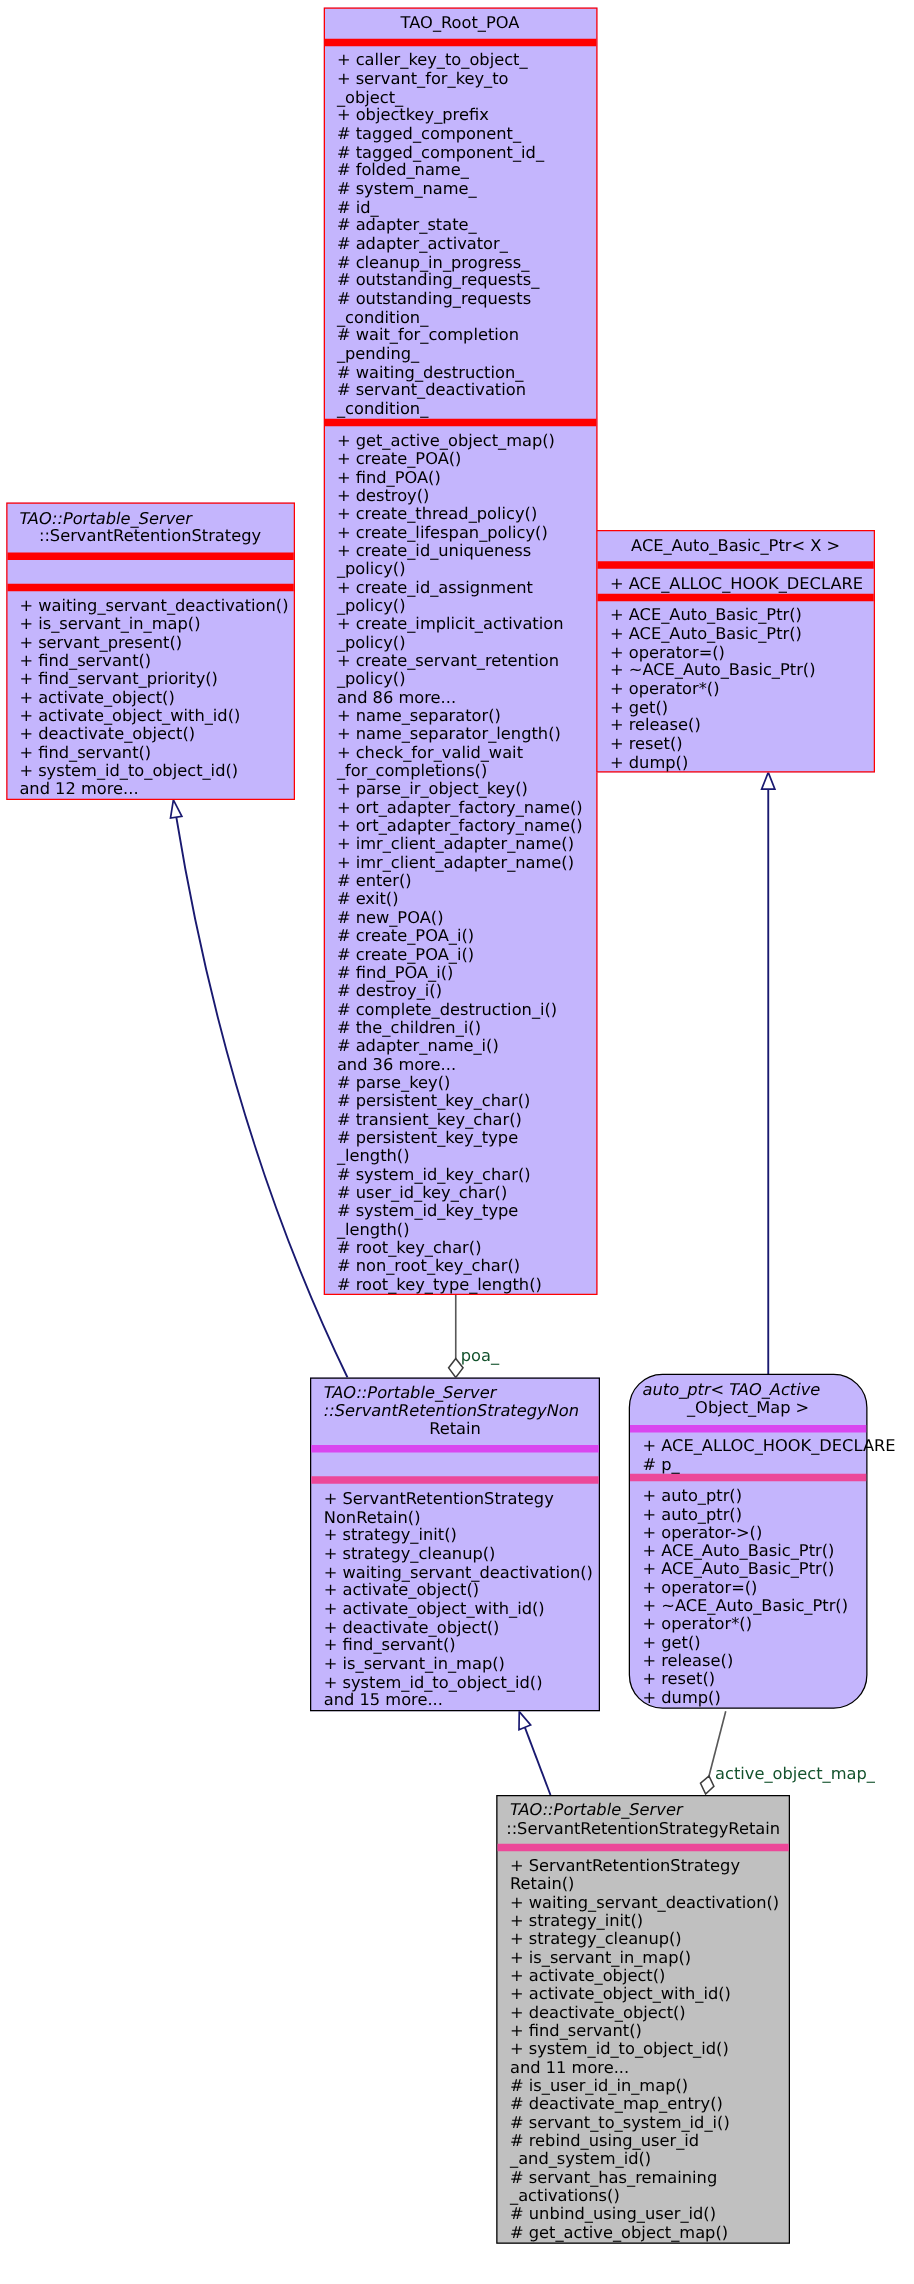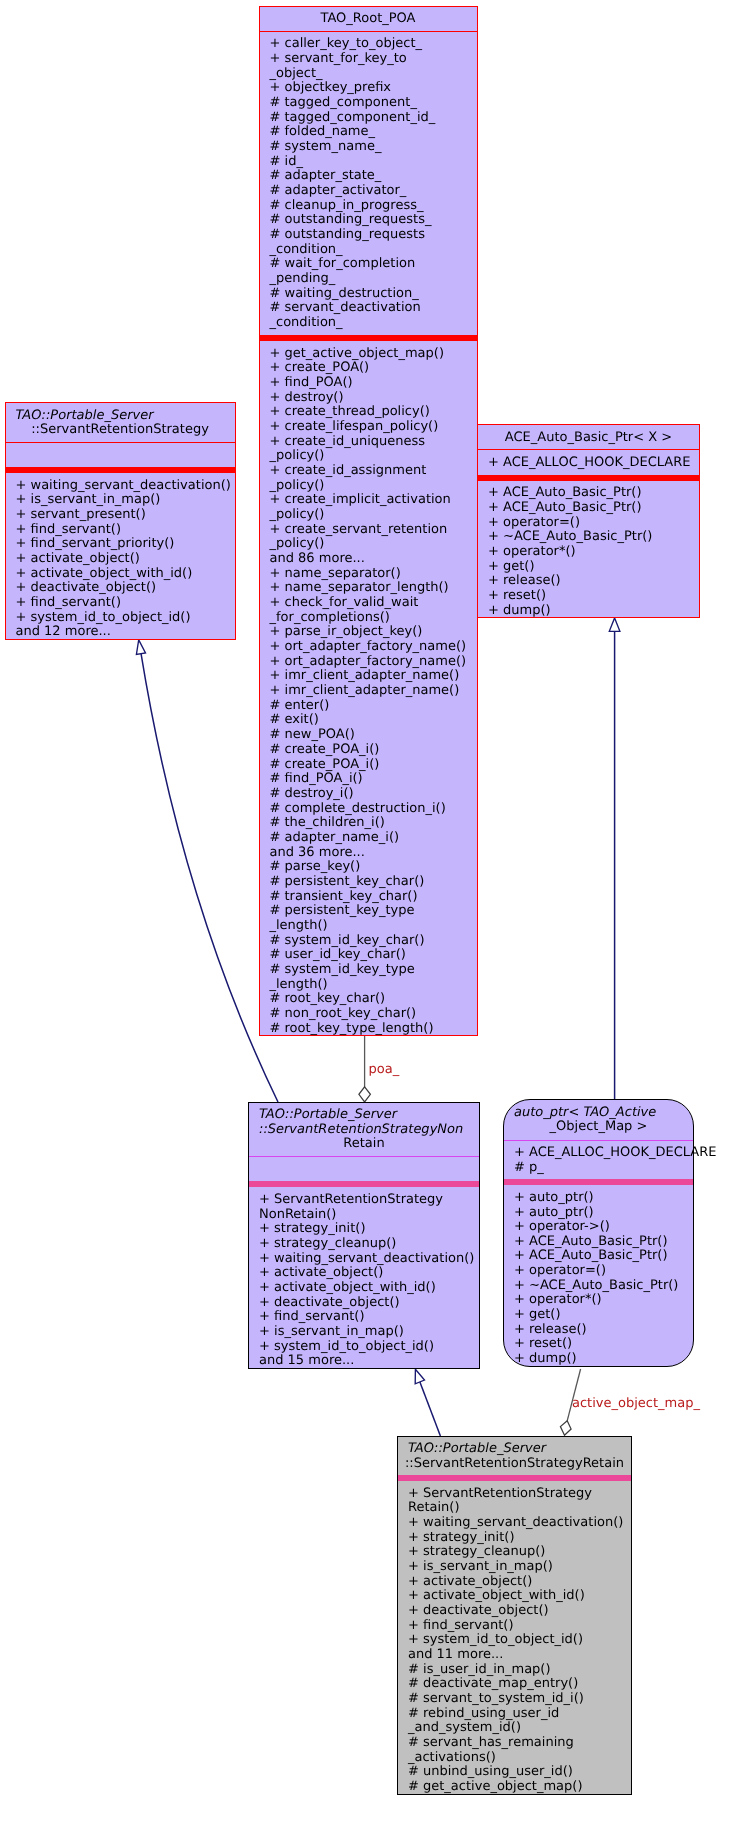--- a/index.html
+++ b/index.html
@@ -11,26 +11,26 @@
        text-rendering:geometricPrecision;}
   #diagram{position:absolute;left:0;top:0;width:731px;height:1827px;
            transform:translateZ(0);will-change:transform;}
   svg#edges{position:absolute;left:0;top:0;width:731px;height:1827px;overflow:visible;}
   .uml{position:absolute;box-sizing:border-box;border:1px solid #000;background:#c4b5fd;}
   .uml.red{border-color:#ff0000;}
   .uml.grey{background:#c0c0c0;}
   .sec{box-sizing:border-box;}
   .sec.hdr{text-align:center;padding:5.5px 0 4.24px 0;}
   .ln.l{text-align:left;padding-left:10px;font-style:italic;}
-  .sec.mid{border-top:1px solid #d946ef;padding:5.5px 0 4.24px 10px;}
+  .sec.mid{border-top:6px solid #d946ef;padding:5.5px 0 4.24px 10px;}
   .sec.bot{border-top:6px solid #ec4899;padding:5.5px 0 4.24px 10px;}
   .uml.red .sec.mid,.uml.red .sec.bot{border-top-color:#ff0000;}
   .ln{white-space:pre;}
   .ln.c{text-align:center;}
-  .elabel{position:absolute;white-space:pre;line-height:14.65px;font-size:13px;color:#b91c1c;}
+  .elabel{position:absolute;white-space:pre;line-height:14.65px;font-size:13px;color:#14532d;margin-top:16px;}
 </style>
 </head>
 <body>
 
 <div id="diagram">
 <svg id="edges" viewBox="0 0 731 1827" width="731" height="1827">
 
   <g>
     <path d="M 278,1102 C 213.8,969.3 168.1,819.7 141.0,653.4" fill="none" stroke="#191970" stroke-width="1.5"></path>
     <path d="M 138.7,639.9 L 145.5,653.0 L 136.4,654.4 Z" fill="#ffffff" stroke="#191970" stroke-width="1.35" stroke-linejoin="miter"></path>

